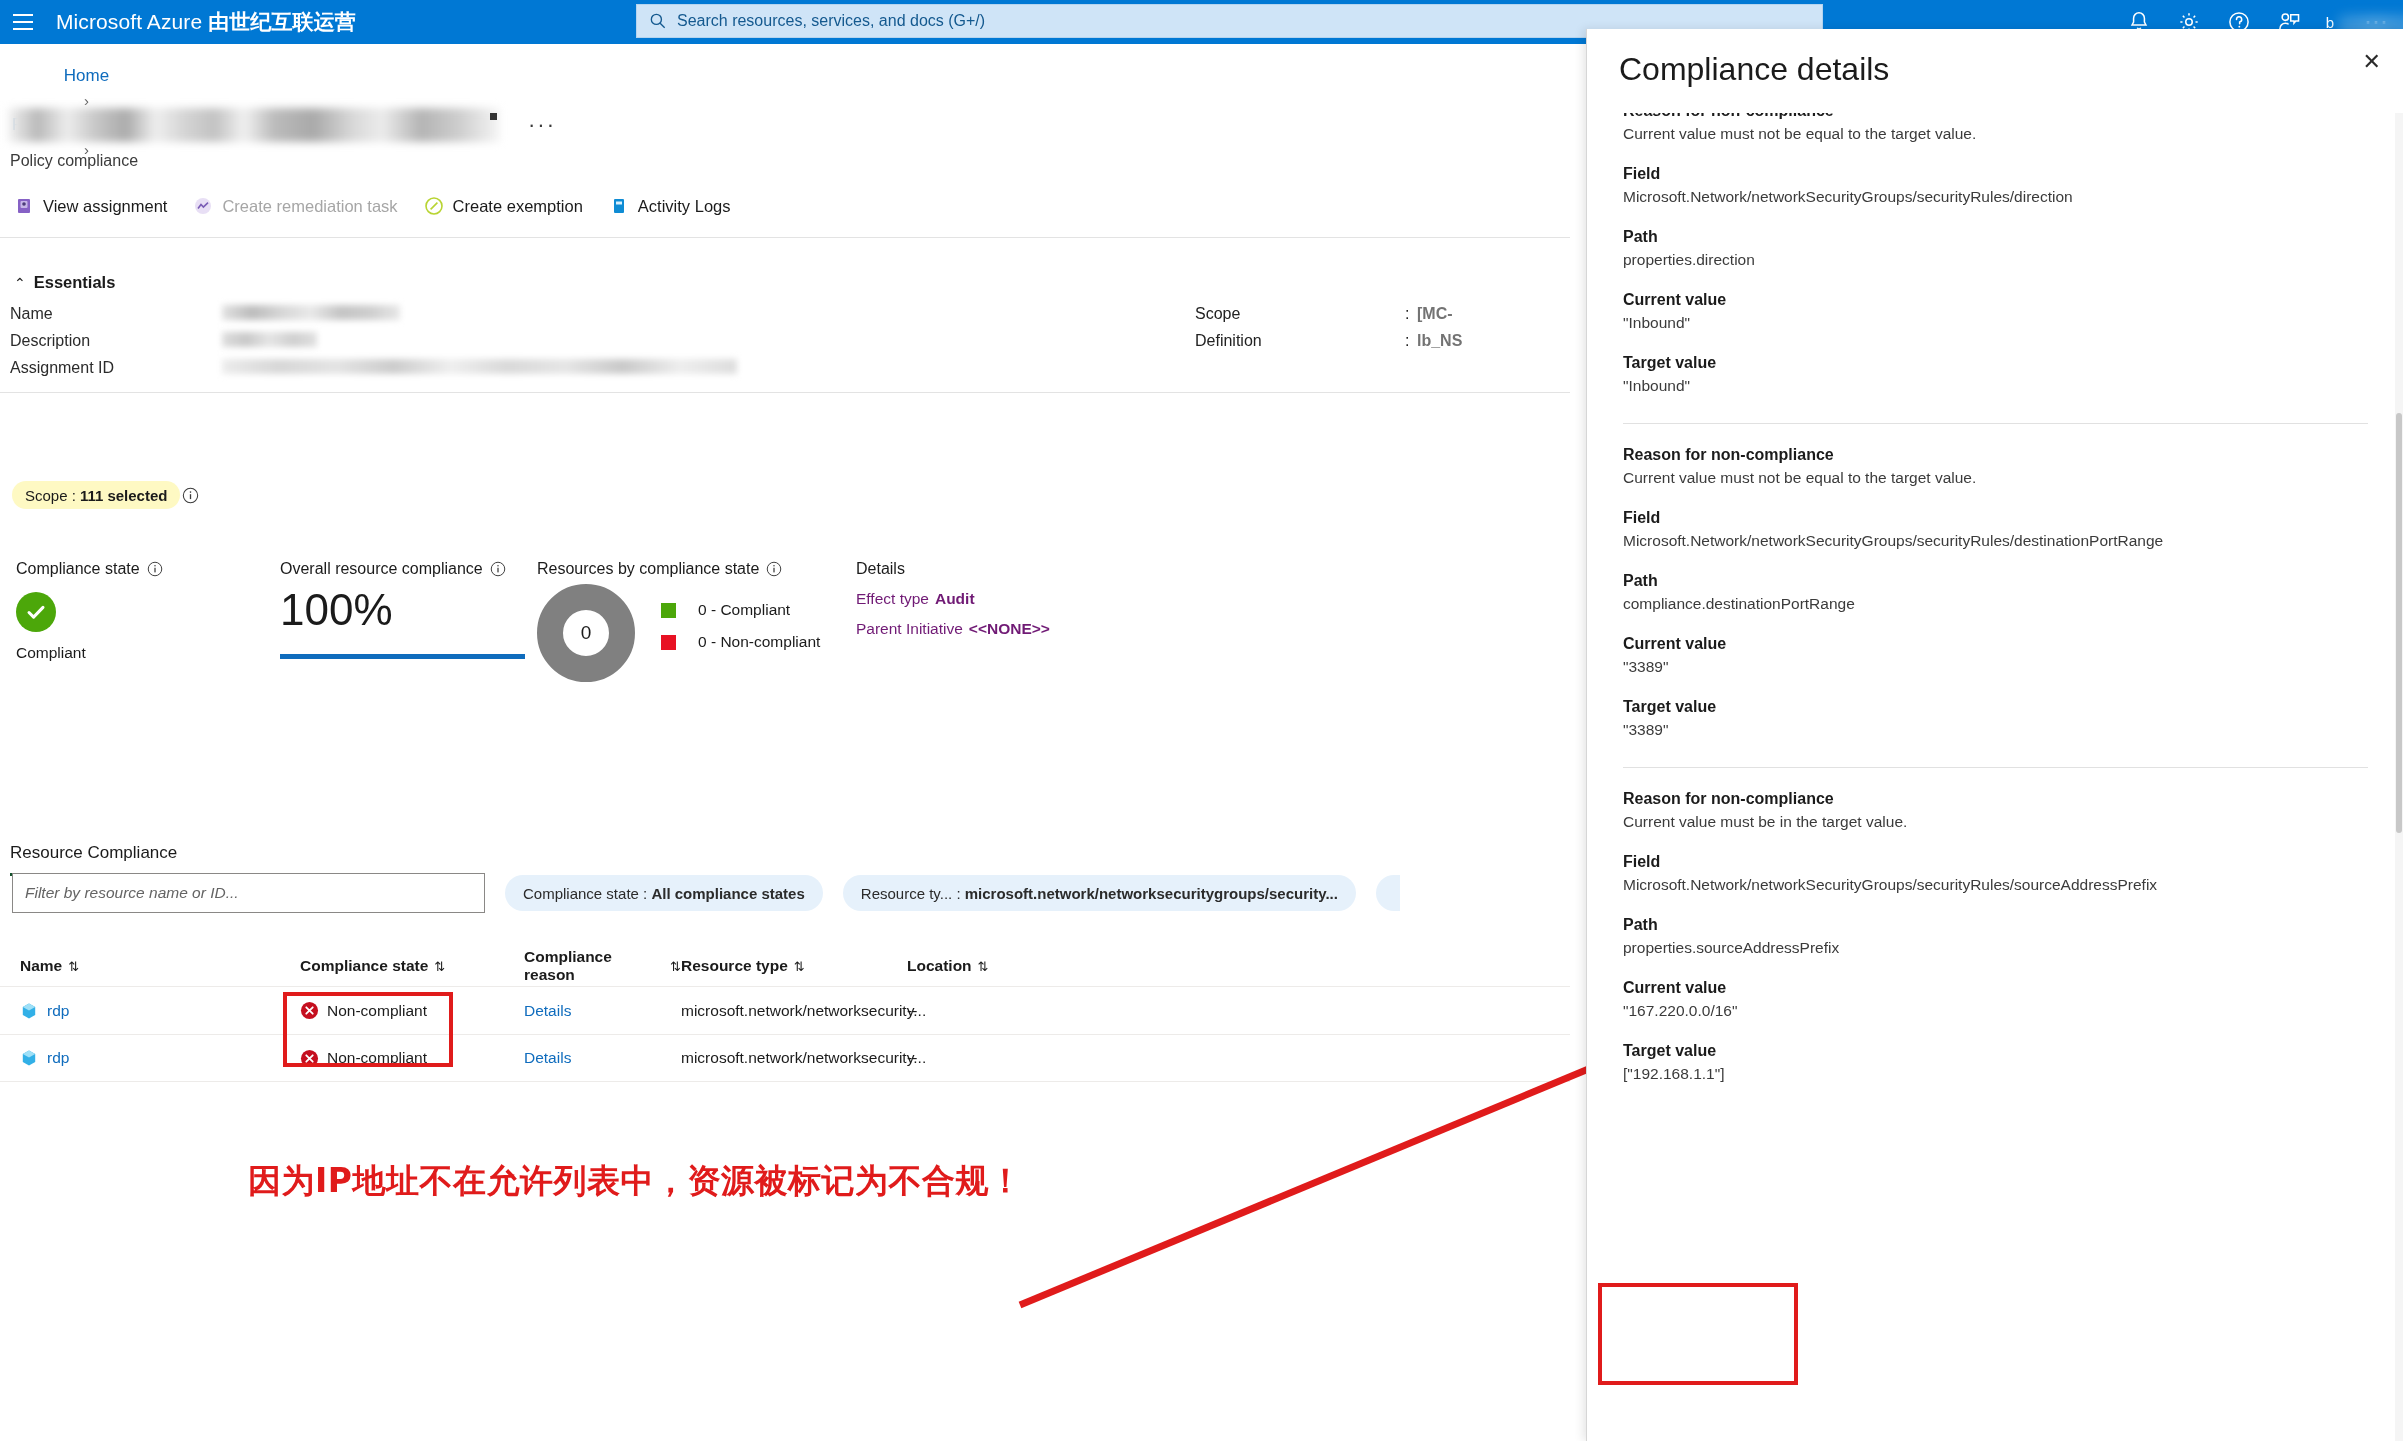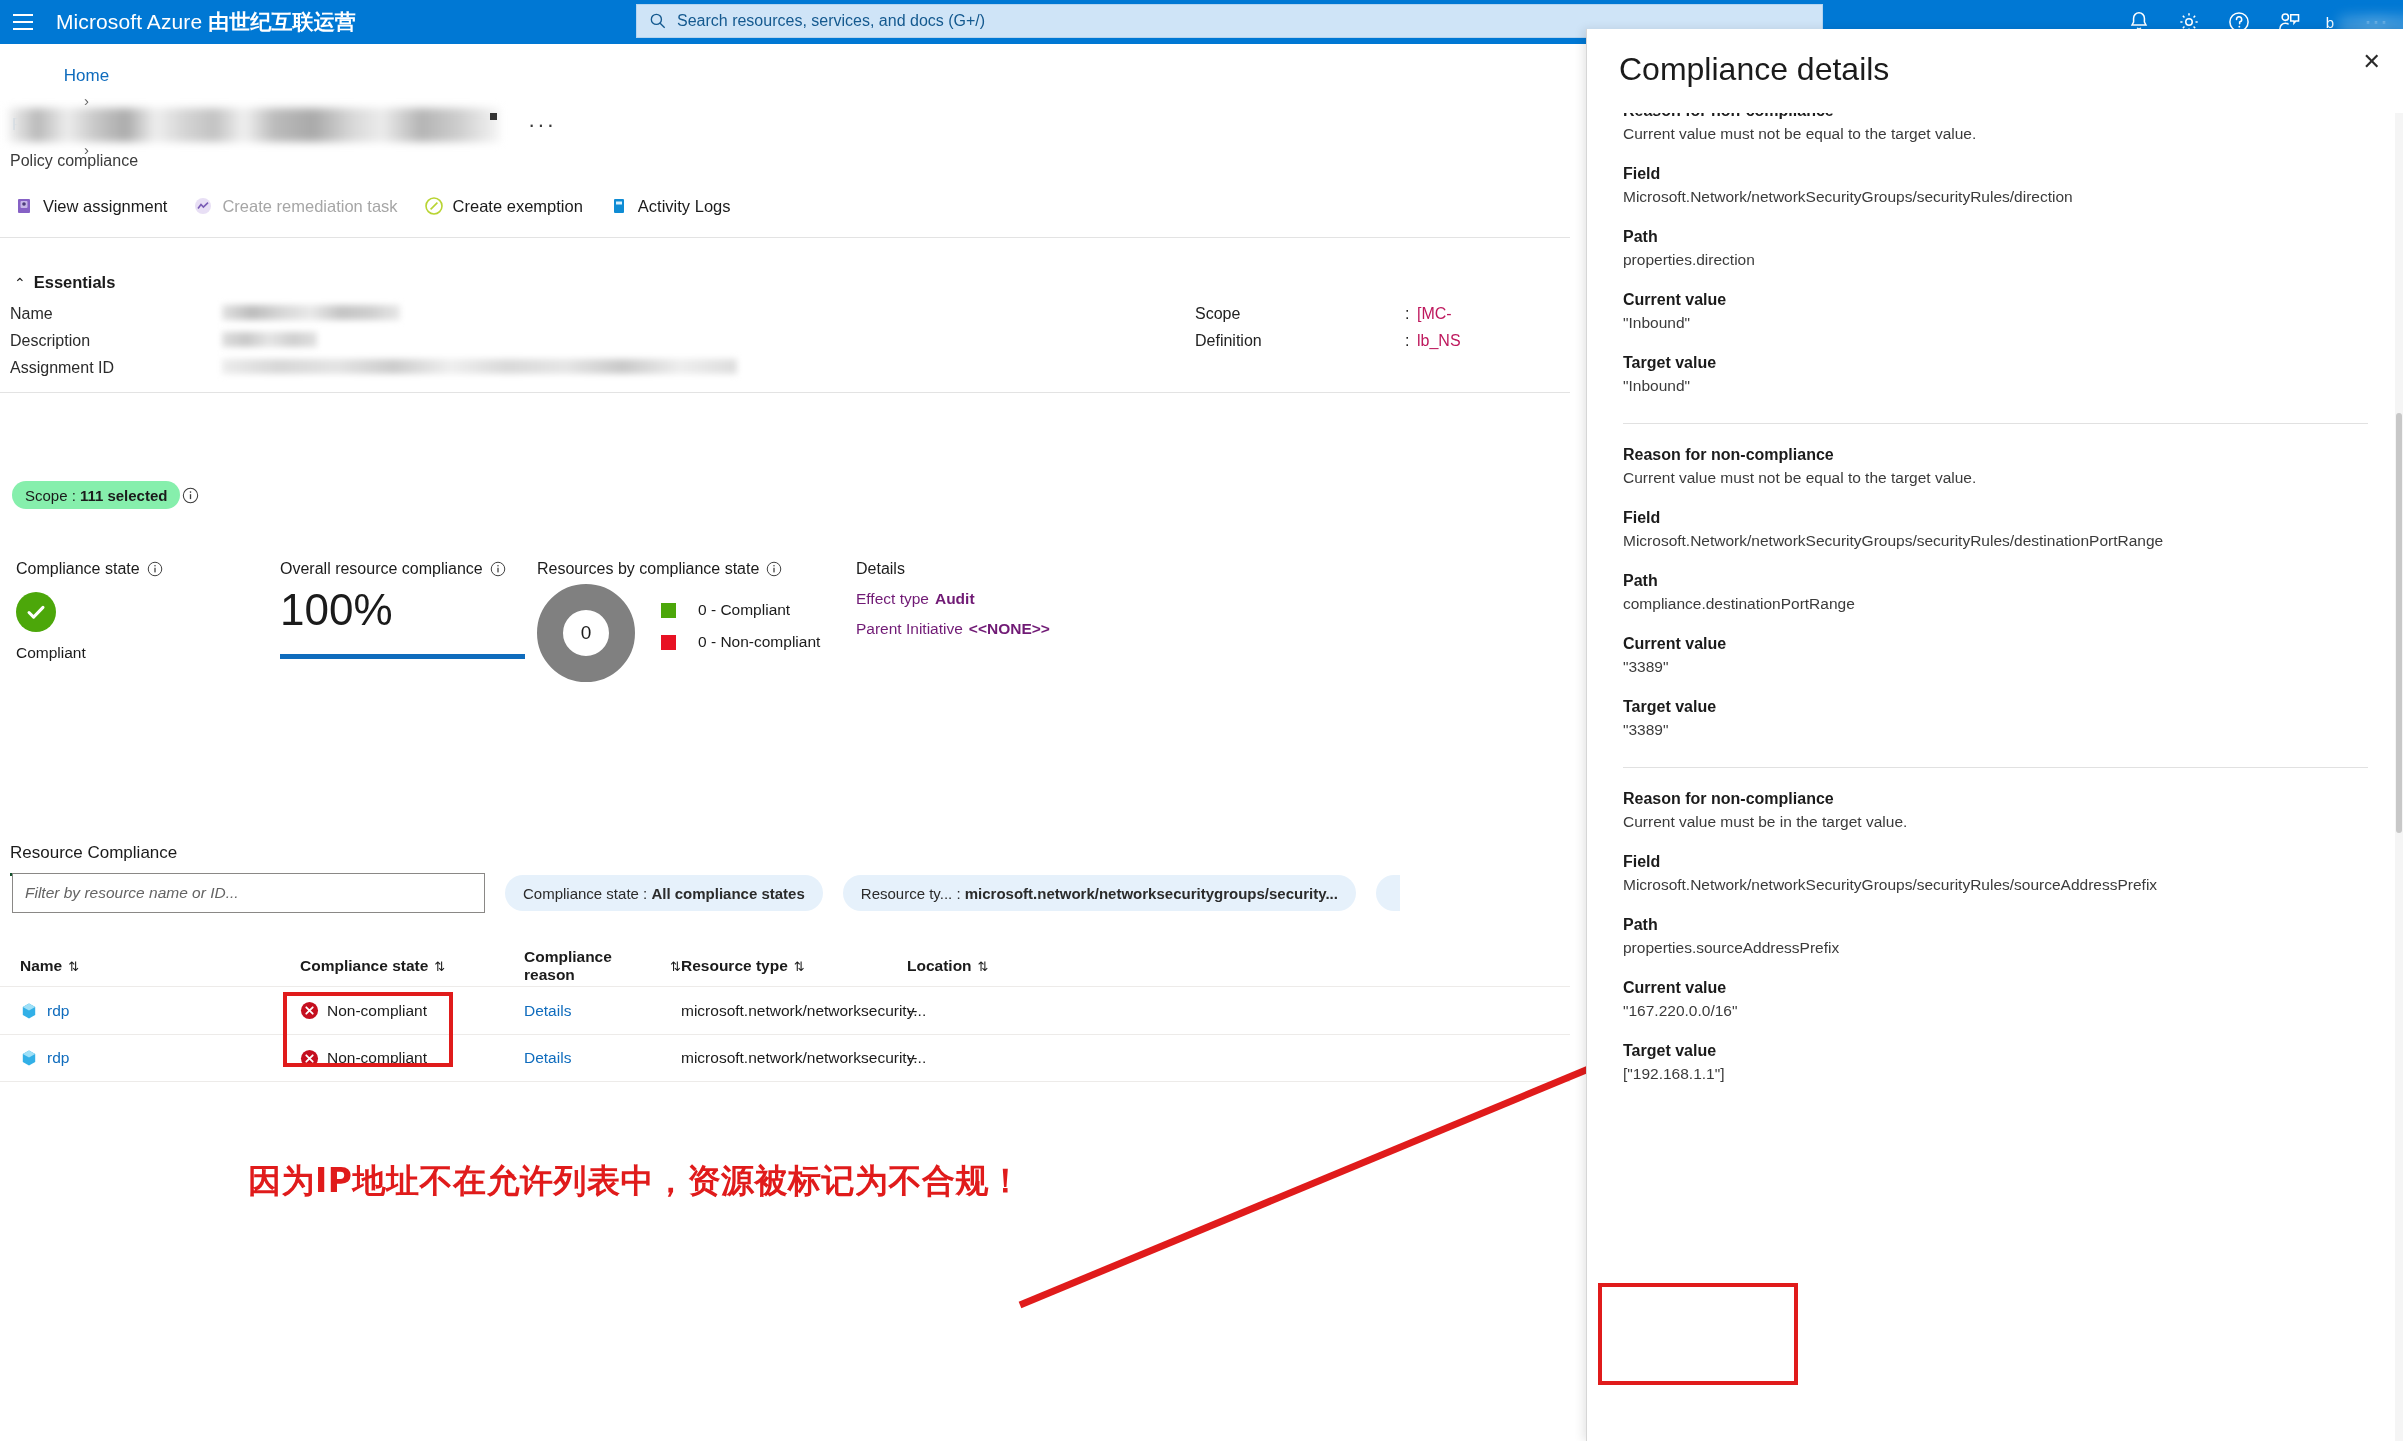--- a/index.html
+++ b/index.html
@@ -95,27 +95,27 @@
   .ess-row { display: flex; height: 27px; align-items: flex-start; }
   .ess-label { width: 212px; color: #2b2b2b; }
   .ess-blur { height: 15px; border-radius: 1px; filter: blur(3.2px); }
   .eb1 { width: 178px; background: linear-gradient(90deg,#e2e2e2,#bcbcbc,#d6d6d6,#e9e9e9,#c4c4c4,#cecece,#e7e7e7); }
   .eb2 { width: 95px; background: linear-gradient(90deg,#dedede,#c8c8c8,#e5e5e5,#cfcfcf,#e0e0e0); }
   .eb3 { width: 515px; background: linear-gradient(90deg,#ececec,#d7d7d7,#e4e4e4,#cccccc,#efefef,#d9d9d9,#e6e6e6,#c9c9c9,#eeeeee,#dddddd); }
   .ess-right { position: absolute; left: 1195px; top: 305px; font-size: 16px; color: #222; }
   .er-row { display: flex; height: 27px; }
   .er-label { width: 210px; }
   .er-colon { width: 12px; }
-  .er-val { color: #be185d; }
+  .er-val { color: #737373; font-weight: bold; }
   .ess-div { position: absolute; left: 0; top: 392px; width: 1570px; height: 1px; background: #e3e3e3; }
 
   
   .scope-pill {
     position: absolute; left: 12px; top: 481px; height: 28px; padding: 0 13px;
-    background: #86efac; border-radius: 14px; display: flex; align-items: center;
+    background: #fef9c3; border-radius: 14px; display: flex; align-items: center;
     font-size: 15px; color: #1b1b1b; cursor: pointer;
   }
   .scope-pill b { font-weight: 700; margin-left: 4px; }
 
   
   .metrics { position: absolute; left: 0; top: 560px; width: 1570px; height: 190px; }
   .mcard { position: absolute; }
   .m-title { font-size: 16px; color: #1b1b1b; display: flex; align-items: center; gap: 7px; }
   .m1 { left: 16px; top: 0; }
   .green-check {

